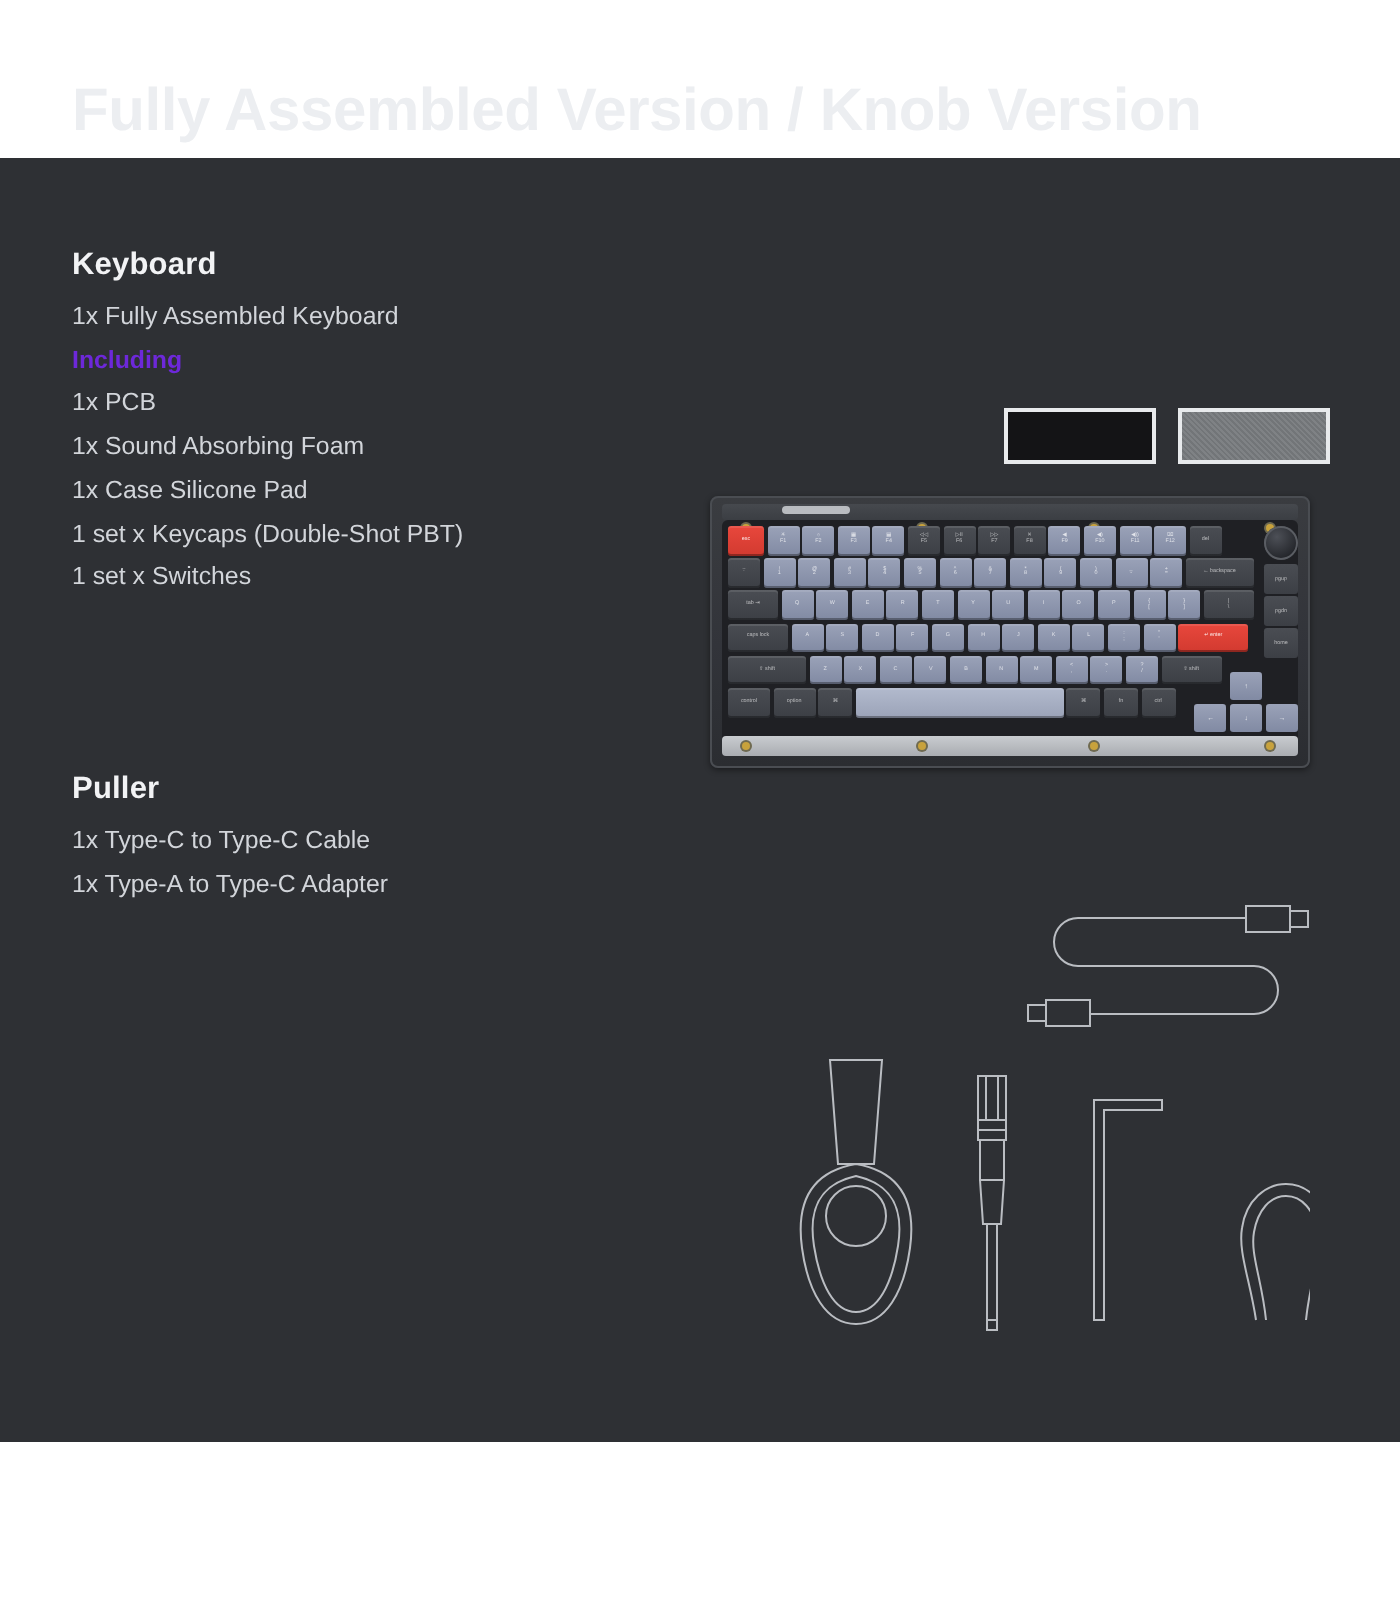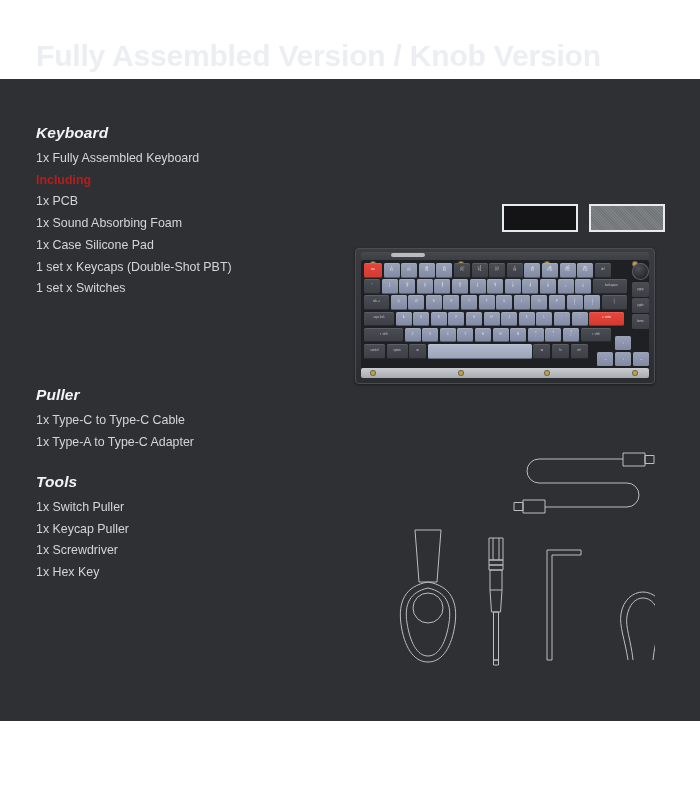--- a/index.html
+++ b/index.html
@@ -23,27 +23,27 @@
     position: absolute; left: 36px; top: 39px;
     font-size: 30px; font-weight: bold;
     color: #eceef1; letter-spacing: -0.2px;
     white-space: nowrap;
   }
 
   
   .col { position: absolute; left: 36px; width: 300px; }
   .sect-head {
     font-size: 15.5px; font-weight: bold; color: #f2f3f5;
-    margin-bottom: 6px; letter-spacing: 0.1px; font-style: italic;
+    margin-bottom: 6px; letter-spacing: 0.1px;
   }
   .line {
     font-size: 12.4px; color: #d2d5da;
     line-height: 21.7px; white-space: nowrap;
   }
-  .line.bold { font-weight: bold; color: #b91c1c; }
+  .line.bold { font-weight: bold; color: #6d28d9; }
 
   #kb-sect  { top: 124px; }
   #cab-sect { top: 386px; }
   #tool-sect{ top: 473px; }
 
   
   .swatches {
     position: absolute; left: 502px; top: 204px;
     display: flex; gap: 11px;
   }
@@ -148,27 +148,20 @@
     <div class="line">1 set x Keycaps (Double-Shot PBT)</div>
     <div class="line">1 set x Switches</div>
   </div>
 
   <div class="col" id="cab-sect">
     <div class="sect-head">Puller</div>
     <div class="line">1x Type-C to Type-C Cable</div>
     <div class="line">1x Type-A to Type-C Adapter</div>
   </div>
 
-  <div class="col" id="tool-sect">
-    <div class="sect-head">Tools</div>
-    <div class="line">1x Switch Puller</div>
-    <div class="line">1x Keycap Puller</div>
-    <div class="line">1x Screwdriver</div>
-    <div class="line">1x Hex Key</div>
-  </div>
 
   <div class="swatches">
     <div class="sw sw-dark"></div>
     <div class="sw sw-grey"></div>
   </div>
 
   <div class="kb-wrap">
     <div class="kb-case"></div>
     <div class="kb-top-strip"></div>
     <div class="kb-badge"></div>

